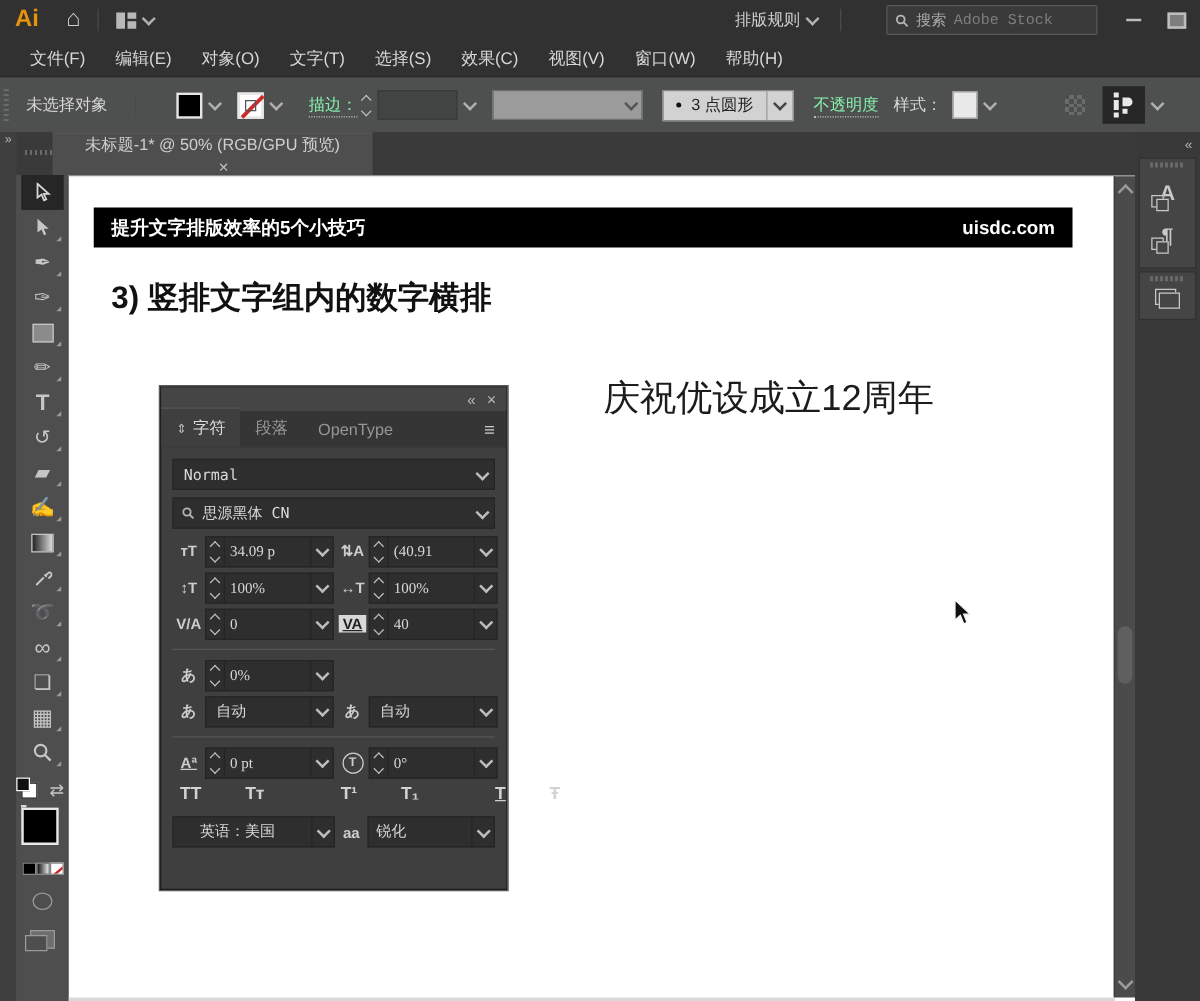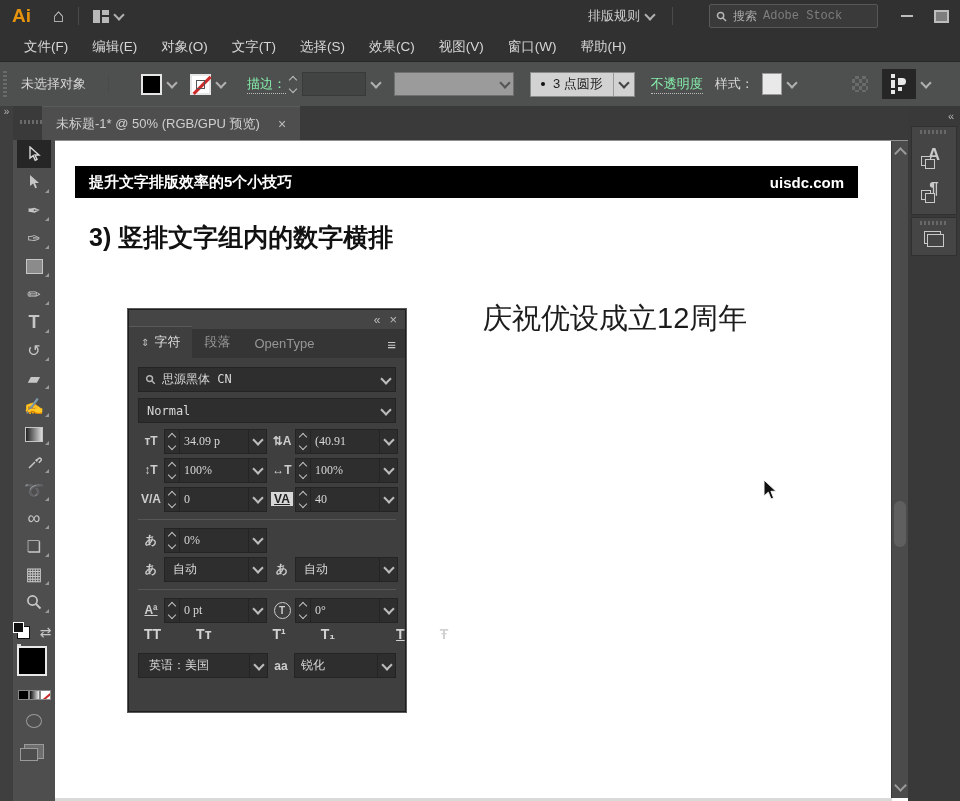--- a/index.html
+++ b/index.html
@@ -50,21 +50,21 @@
   .dots9{width:16px;height:16px;margin-left:52px;opacity:.45;background:
      repeating-linear-gradient(90deg,#8b8b8b 0 3px,transparent 3px 7px),
      repeating-linear-gradient(#8b8b8b 0 3px,transparent 3px 7px);background-blend-mode:multiply;}
   .pdock{width:34px;height:30px;background:#262626;margin-left:14px;display:flex;align-items:center;justify-content:center;gap:3px;}
   .pdock .col{display:flex;flex-direction:column;gap:2px;}
   .pdock i{display:block;background:#e8e8e8;}
   
   .tabbar{position:absolute;left:13px;top:106px;width:895px;height:34px;background:#3a3a3a;}
   .leftstrip{position:absolute;left:0;top:106px;width:13px;height:695px;background:#3f3f3f;font-size:10px;color:#b5b5b5;text-align:center;}
   .tool-grip{position:absolute;left:20px;top:120px;width:26px;height:4px;background:repeating-linear-gradient(90deg,#6a6a6a 0 2px,transparent 2px 4px);}
-  .doctab{position:absolute;left:42px;top:106px;height:33px;background:#4e4e4e;display:flex;align-items:center;padding:0 14px;border-top:1px solid #5a5a5a;}
+  .doctab{position:absolute;left:42px;top:106px;height:33px;background:#4e4e4e;display:flex;align-items:center;padding:0 26px;border-top:1px solid #5a5a5a;flex-direction:column;}
   .doctab .t{font-size:13px;color:#cfcfcf;}
   .doctab .x{font-size:14px;color:#bdbdbd;margin-left:18px;}
   .toolbar{position:absolute;left:13px;top:140px;width:42px;height:661px;background:#4e4e4e;border-right:1px solid #363636;display:flex;flex-direction:column;align-items:center;}
   .tool{width:34px;height:28px;display:flex;align-items:center;justify-content:center;font-size:16px;color:#c6c6c6;position:relative;}
   .tool.active{background:#262626;}
   .tool svg{display:block;}
   .tool .sub{position:absolute;right:2px;bottom:3px;width:0;height:0;border-left:4px solid transparent;border-bottom:4px solid #9a9a9a;}
   .rect-glyph{width:15px;height:13px;background:#8b8b8b;border:1.5px solid #c6c6c6;}
   .grad-glyph{width:16px;height:13px;border:1.5px solid #c6c6c6;background:linear-gradient(90deg,#222,#ddd);}
   .mini-colors{margin-top:8px;display:flex;gap:10px;align-items:center;}
@@ -356,35 +356,35 @@
       <div class="cp-tabs">
         <span class="cp-tab active">
           <span class="tgl">⇕</span><span>字符</span>
         </span>
         <span class="cp-tab">段落</span>
         <span class="cp-tab">OpenType</span>
         <span class="cp-menu">≡</span>
       </div>
       <div class="cp-body">
         <div class="field">
+          <span class="fv" style="padding-left:8px">Normal</span>
+          <span class="chevbox">
+              <span class="chev"></span>
+            </span>
+        </div>
+        <div class="field">
           <svg class="mag mag-svg" viewBox="0 0 12 12">
               <circle cx="5" cy="5" r="3.2" fill="none" stroke="#b5b5b5" stroke-width="1.6"></circle>
               <line x1="7.4" y1="7.4" x2="10.6" y2="10.6" stroke="#b5b5b5" stroke-width="1.6"></line>
             </svg>
           <span class="fv">思源黑体 CN</span>
           <span class="chevbox">
               <span class="chev"></span>
             </span>
         </div>
-        <div class="field">
-          <span class="fv" style="padding-left:8px">Normal</span>
-          <span class="chevbox">
-              <span class="chev"></span>
-            </span>
-        </div>
 
         <div class="cp-grid">
           <div class="cell">
             <span class="picon">ᴛT</span>
             <div class="ctl">
               <span class="stepper">
                   <i class="up"></i>
                   <i class="dn"></i>
                 </span>
               <span class="cv">34.09 p</span>
@@ -532,21 +532,21 @@
           <span>TT</span>
           <span>Tᴛ</span>
           <span style="margin-left:26px">T¹</span>
           <span>T₁</span>
           <span class="u" style="margin-left:26px">T</span>
           <span>Ŧ</span>
         </div>
 
         <div class="langrow">
           <div class="ctl" style="width:128px">
-            <span class="cv" style="padding-left:10px;font-family:Liberation Mono, monospace">英语：美国</span>
+            <span class="cv" style="padding-left:21px;font-family:Liberation Mono, monospace">英语：美国</span>
             <span class="chevbox">
                 <span class="chev"></span>
               </span>
           </div>
           <span class="aa">aa</span>
           <div class="ctl" style="width:100px">
             <span class="cv" style="padding-left:6px;font-family:Liberation Sans, sans-serif">锐化</span>
             <span class="chevbox">
                 <span class="chev"></span>
               </span>

